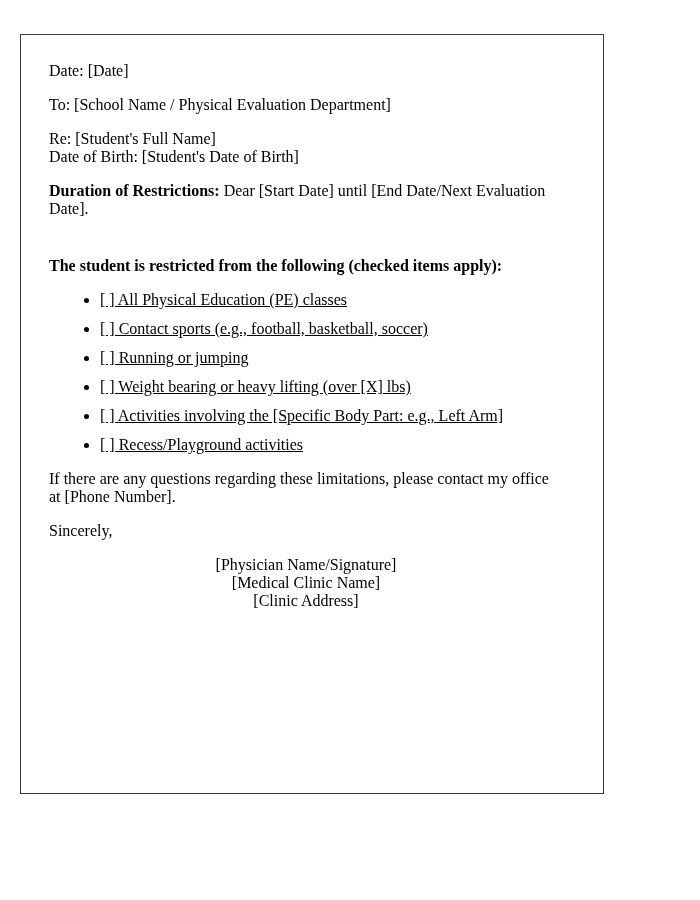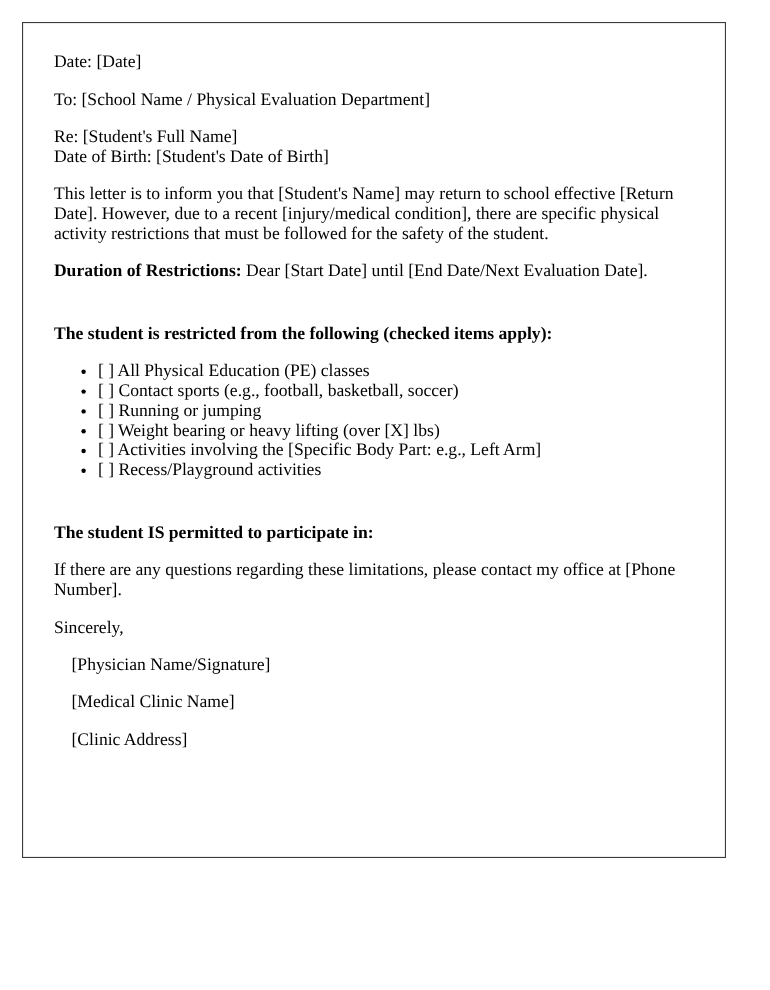--- a/index.html
+++ b/index.html
@@ -1,56 +1,54 @@
 <!DOCTYPE html>
 <html><head>
 <meta charset="utf-8">
 <style>
   html, body { margin: 0; padding: 0; background: #ffffff; }
   body { width: 700px; height: 900px; position: relative; }
   .page {
     position: absolute;
-    left: 20px; top: 20px;
-    width: 640px; height: 760px;
+    left: 20px; top: 34px;
+    width: 584px; height: 760px;
     border: 1px solid #3a3a3a;
     box-sizing: border-box;
     padding: 27px 40px 0 28px;
     font-family: "Liberation Serif", "DejaVu Serif", serif;
     font-size: 16px;
     line-height: 18px;
     color: #000;
   }
   p { margin: 0 0 16px 0; }
   .bold { font-weight: bold; margin-top: 39px; }
   ul { margin: 0 0 16px 0; padding-left: 40px; }
-  ul li { margin: 0; }
-  .sig p { margin: 16px; }
+  ul li { margin: 11px; text-decoration: underline; }
+  .sig p { margin: 0; text-align: center; }
 </style>
 </head>
 <body>
 
 <div class="page">
   <p>Date: [Date]</p>
   <p>To: [School Name / Physical Evaluation Department]</p>
   <p>
     <span>Re: [Student's Full Name]</span><br>
     <span>Date of Birth: [Student's Date of Birth]</span>
   </p>
-  <p>This letter is to inform you that [Student's Name] may return to school effective [Return Date]. However, due to a recent [injury/medical condition], there are specific physical activity restrictions that must be followed for the safety of the student.</p>
   <p><span class="bold">Duration of Restrictions:</span><span> Dear [Start Date] until [End Date/Next Evaluation Date].</span></p>
   <p class="bold">The student is restricted from the following (checked items apply):</p>
   <ul>
     <li>[ ] All Physical Education (PE) classes</li>
     <li>[ ] Contact sports (e.g., football, basketball, soccer)</li>
     <li>[ ] Running or jumping</li>
     <li>[ ] Weight bearing or heavy lifting (over [X] lbs)</li>
     <li>[ ] Activities involving the [Specific Body Part: e.g., Left Arm]</li>
     <li>[ ] Recess/Playground activities</li>
   </ul>
-  <p class="bold">The student IS permitted to participate in:</p>
   <p>If there are any questions regarding these limitations, please contact my office at [Phone Number].</p>
   <p>Sincerely,</p>
   <div class="sig">
     <p>[Physician Name/Signature]</p>
     <p>[Medical Clinic Name]</p>
     <p>[Clinic Address]</p>
   </div>
 </div>
 
 </body></html>

